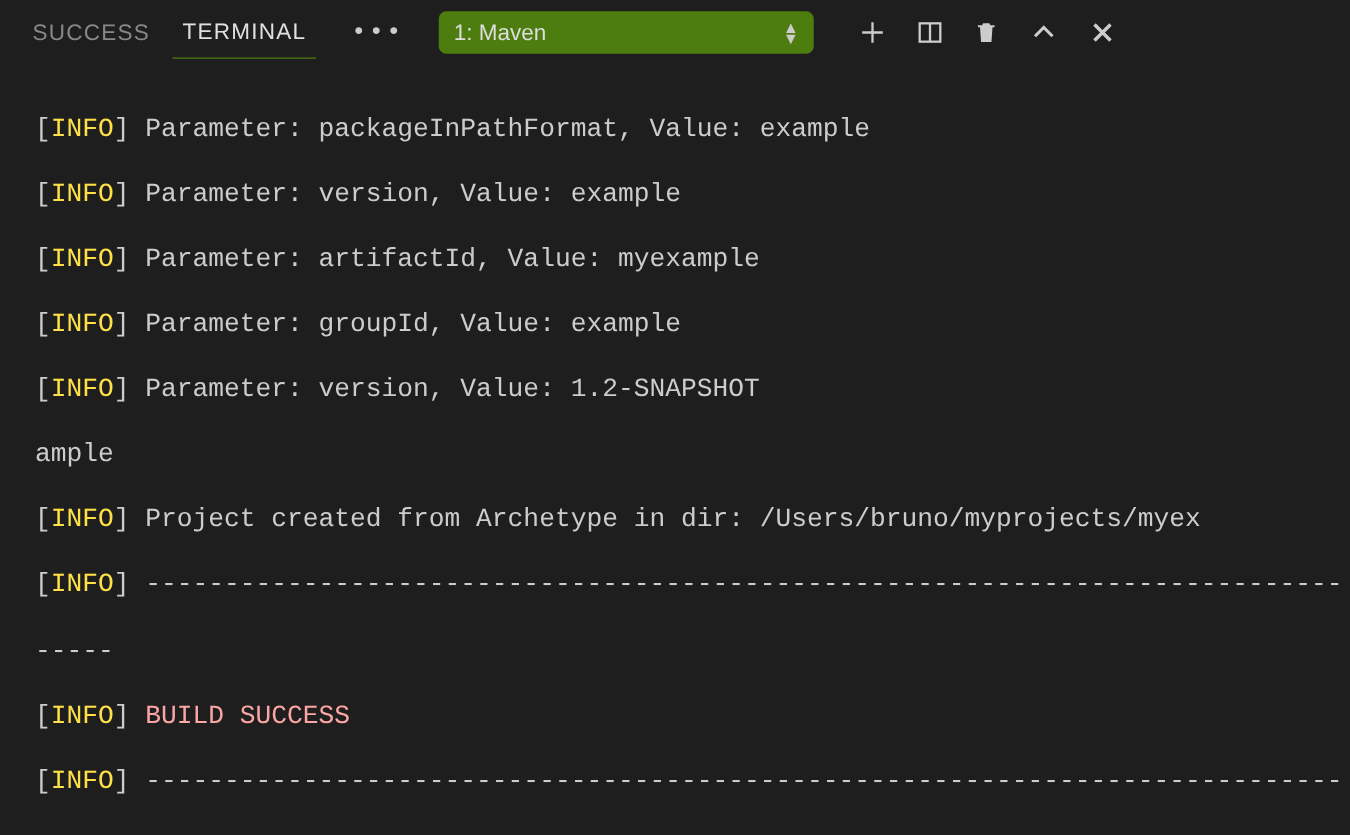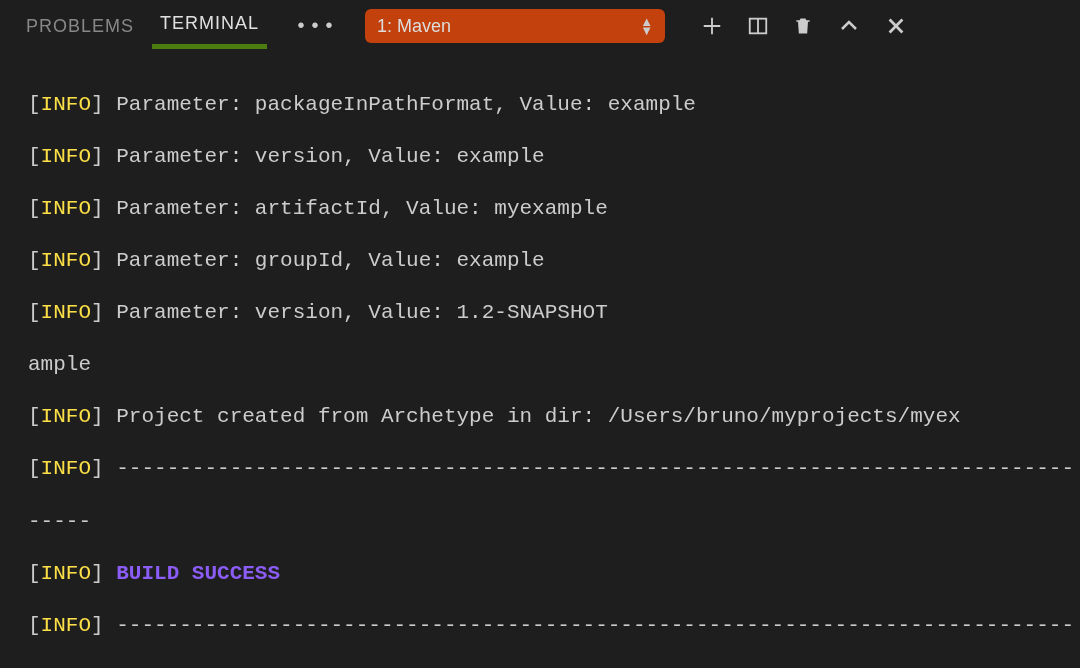--- a/index.html
+++ b/index.html
@@ -23,34 +23,34 @@
     .tab {
       font-family: -apple-system, "Segoe UI", Arial, sans-serif;
       font-size: 18px;
       letter-spacing: 1px;
       color: #888;
       padding: 10px 8px;
       cursor: pointer;
     }
     .tab.active {
       color: #e0e0e0;
-      border-bottom: 5px solid #4d7c0f;
+      border-bottom: 1px solid #4d7c0f;
     }
     .more-icon {
       color: #ccc;
       padding: 0 18px;
       font-size: 20px;
       letter-spacing: 2px;
       cursor: pointer;
     }
     .select {
       display: flex;
       align-items: center;
       justify-content: space-between;
-      background: #c2410c;
+      background: #4d7c0f;
       border-radius: 6px;
       padding: 4px 12px;
       font-family: -apple-system, Arial, sans-serif;
       font-size: 18px;
       color: #ddd;
       width: 300px;
       height: 34px;
       cursor: pointer;
     }
     .select .arrows {
@@ -74,27 +74,27 @@
       justify-content: center;
     }
     .terminal {
       padding: 14px 28px;
       font-size: 21px;
       line-height: 1.24;
       white-space: pre;
     }
     .bracket { color: #cccccc; }
     .info { color: #fde047; font-weight: 400; text-align: center; }
-    .success { color: #8b5cf6; font-weight: 700; }
+    .success { color: #fca5a5; font-weight: 400; }
   </style>
 </head>
 <body>
 
 <div class="header">
-  <div class="tab">PROBLEMS</div>
+  <div class="tab">SUCCESS</div>
   <div class="tab active">TERMINAL</div>
   <div class="more-icon">•••</div>
   <div class="select">
     <span>1: Maven</span>
     <span class="arrows">
         <span>▲</span>
         <span>▼</span>
       </span>
   </div>
   <div class="icons">

